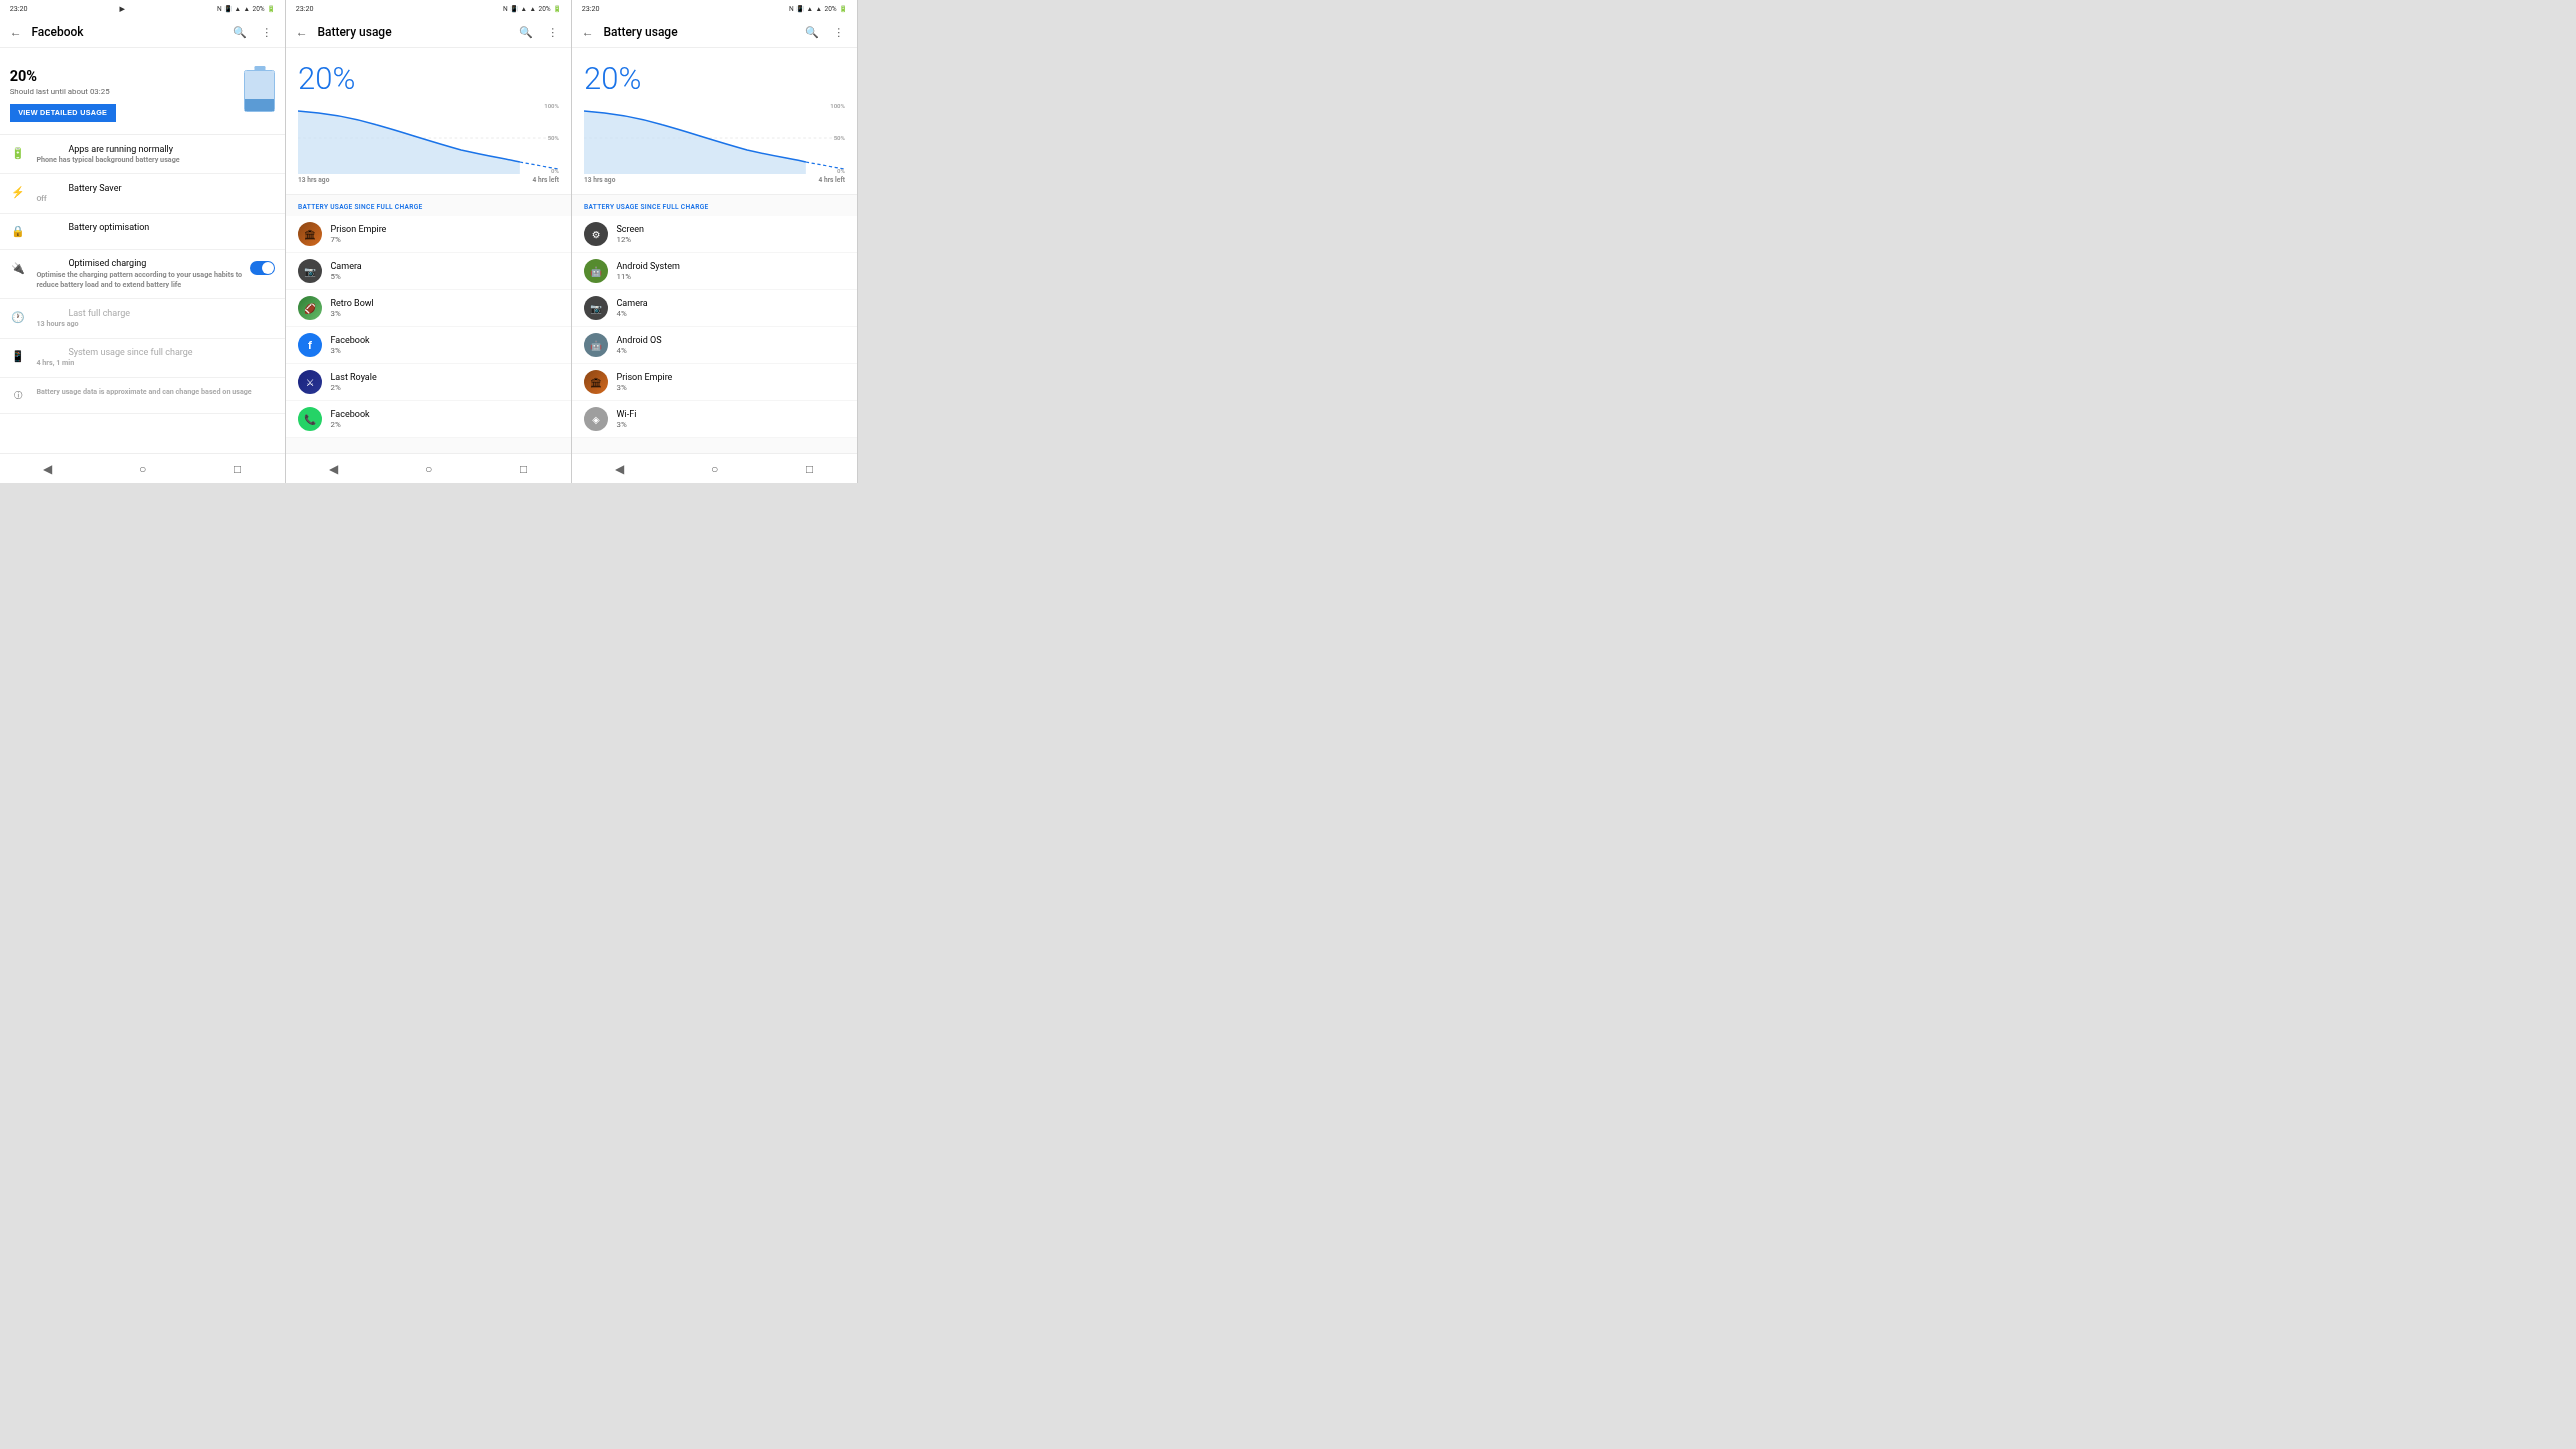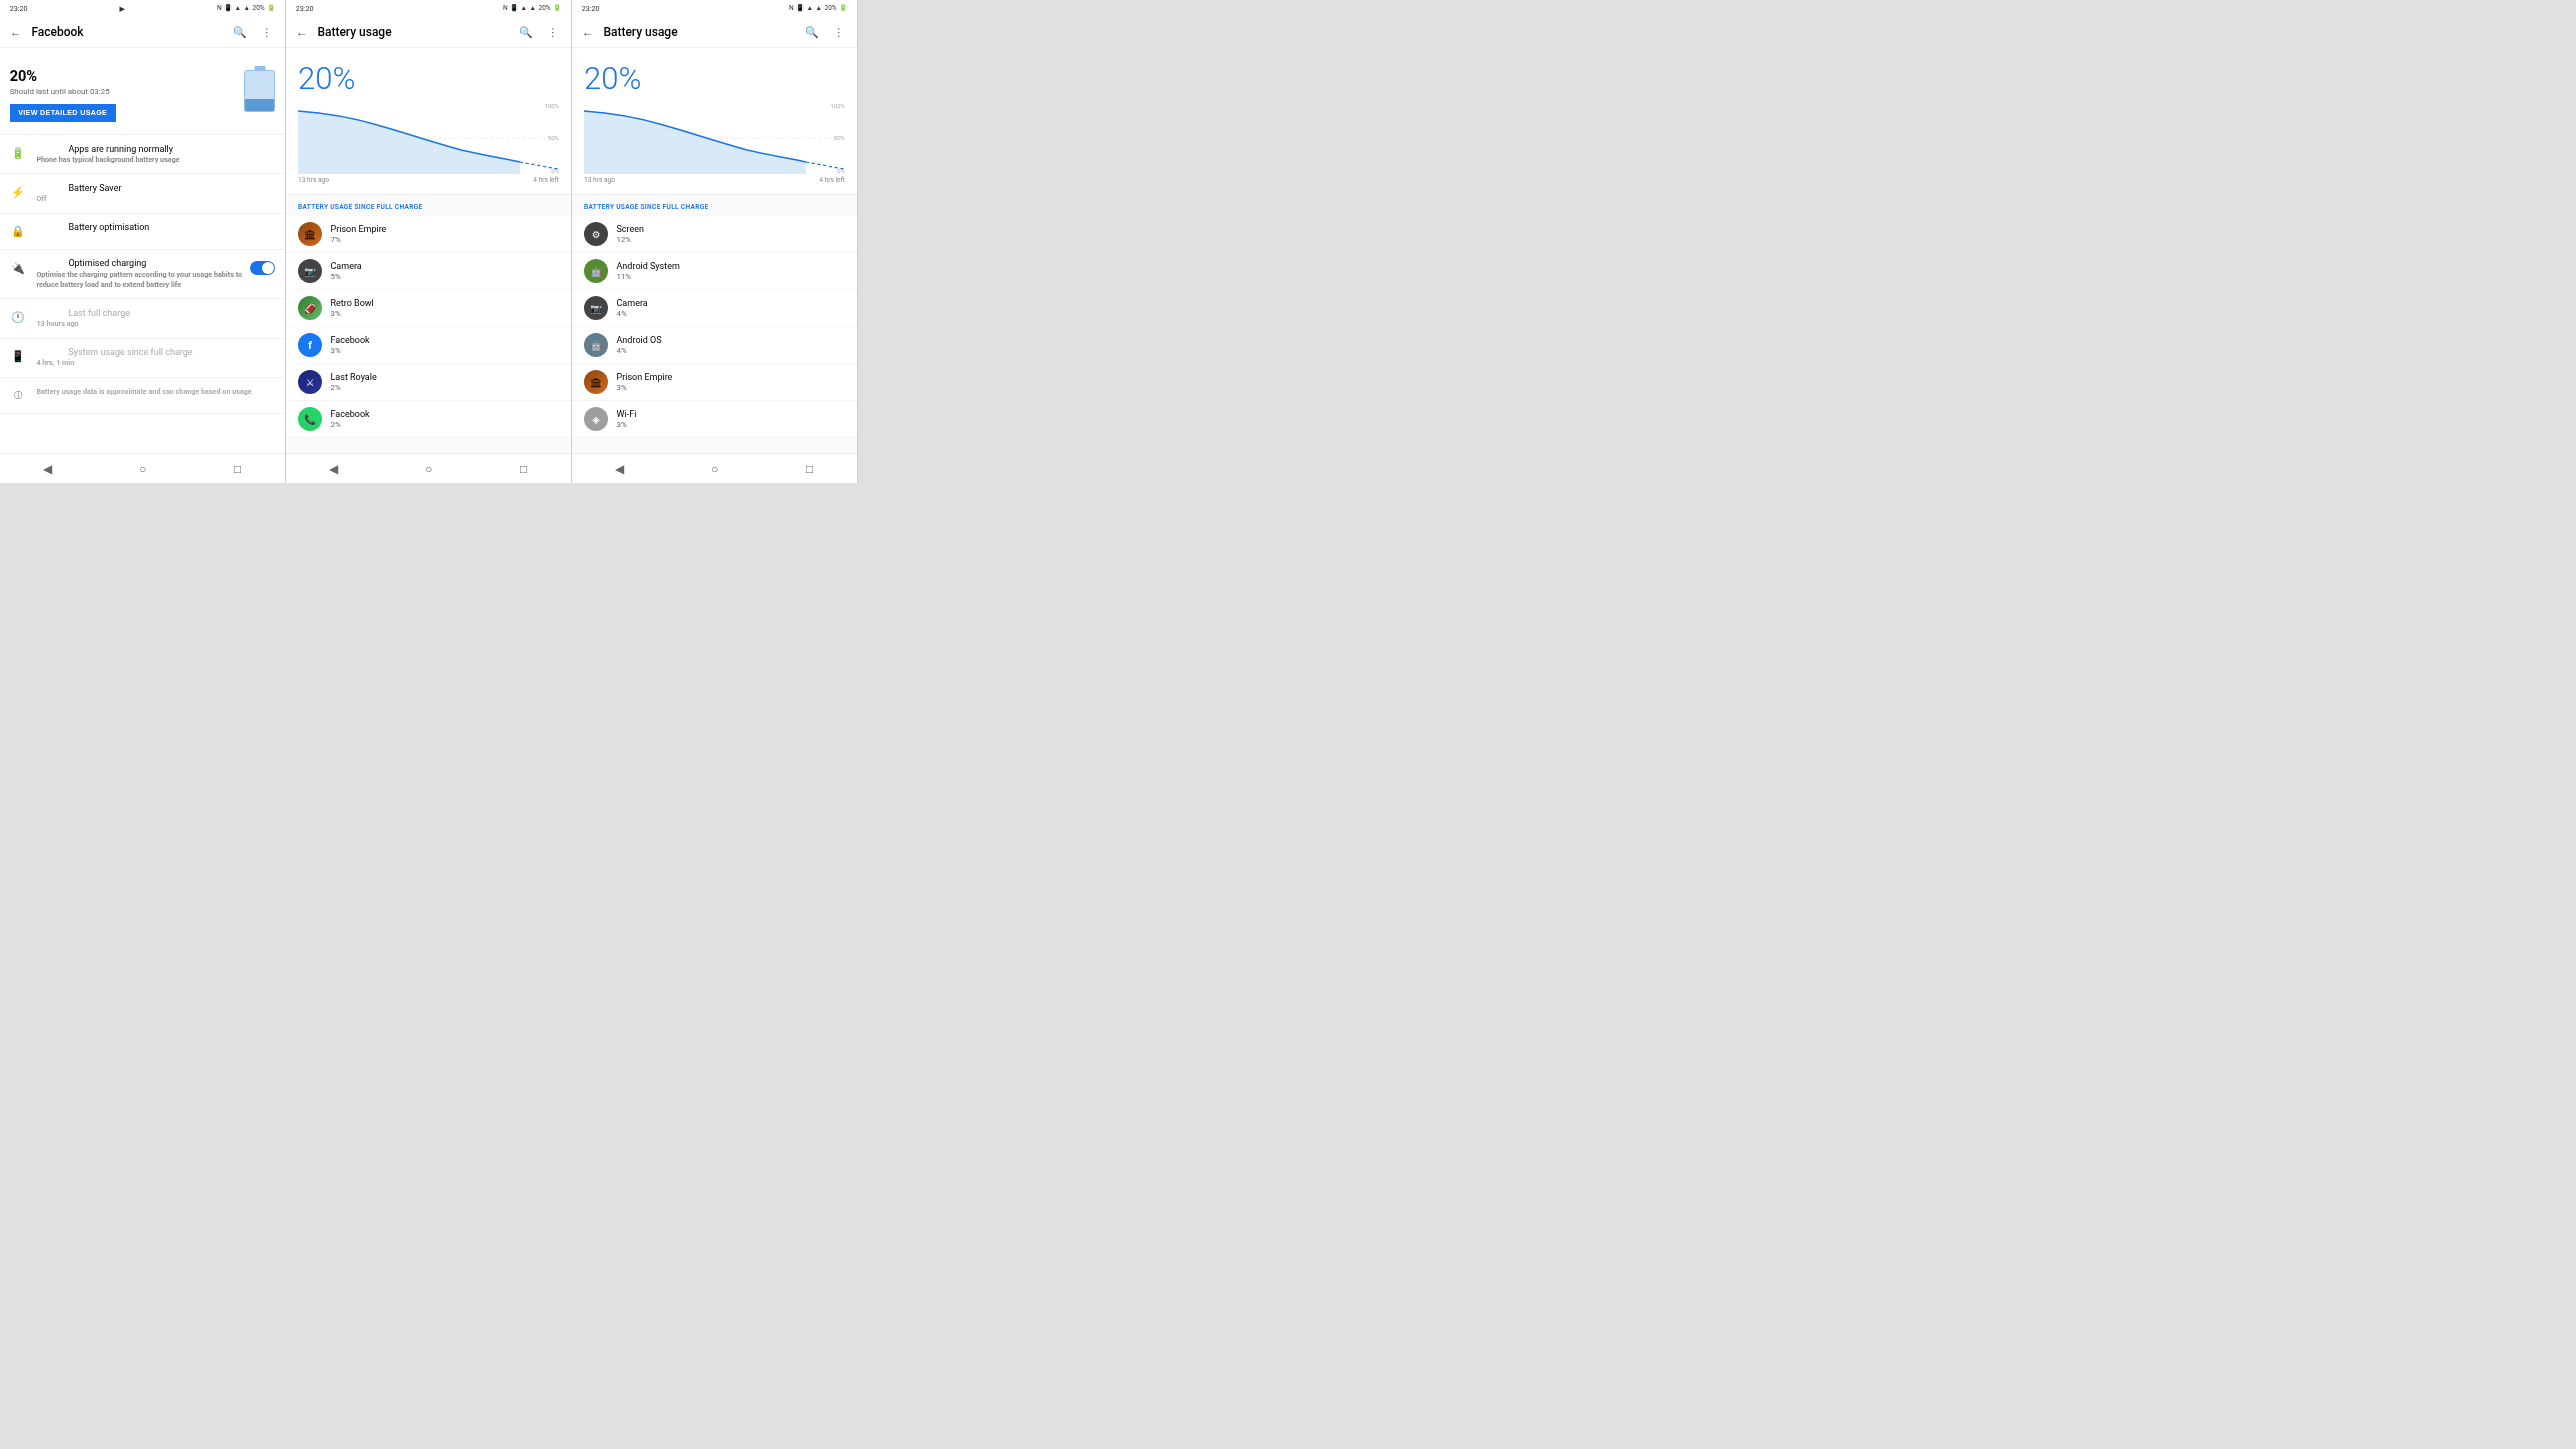--- a/index.html
+++ b/index.html
@@ -16,21 +16,21 @@
       height: 483px;
       background: #fff;
       display: flex;
       flex-direction: column;
       border-right: 0.6px solid #ccc;
       overflow: hidden;
     }
     .status-bar {
       display: flex;
       justify-content: space-between;
-      align-items: flex-start;
+      align-items: center;
       padding: 3.6px 9.7px;
       background: #fff;
       font-size: 7.2px;
       color: #333;
       height: 17px;
     }
     .status-icons {
       display: flex;
       align-items: center;
       gap: 2.4px;
@@ -226,20 +226,21 @@
       font-size: 31px;
       font-weight: 300;
       color: #1a73e8;
       padding: 12px 12px 0;
       background: #fff;
     }
     .chart-area {
       background: #fff;
       padding: 4.8px 12px 9.7px;
       border-bottom: 0.6px solid #eee;
+      font-weight: bold;
     }
     .chart-container {
       position: relative;
       height: 72px;
       width: 100%;
     }
     .chart-svg {
       width: 100%;
       height: 100%;
     }

